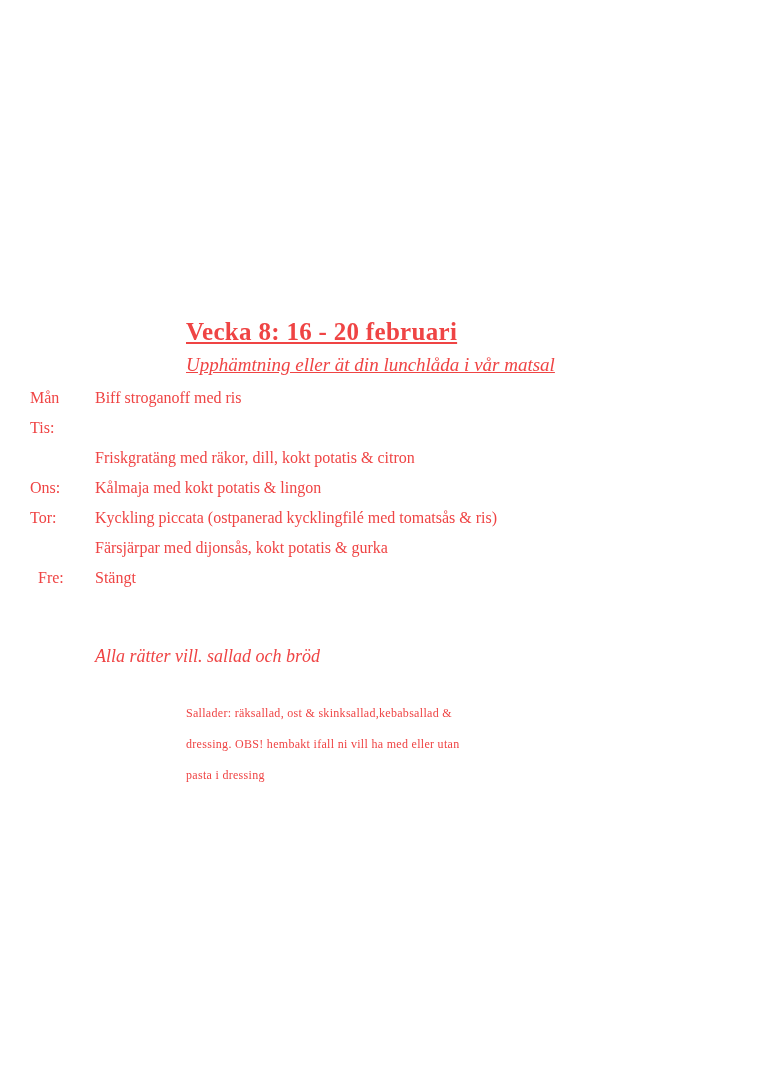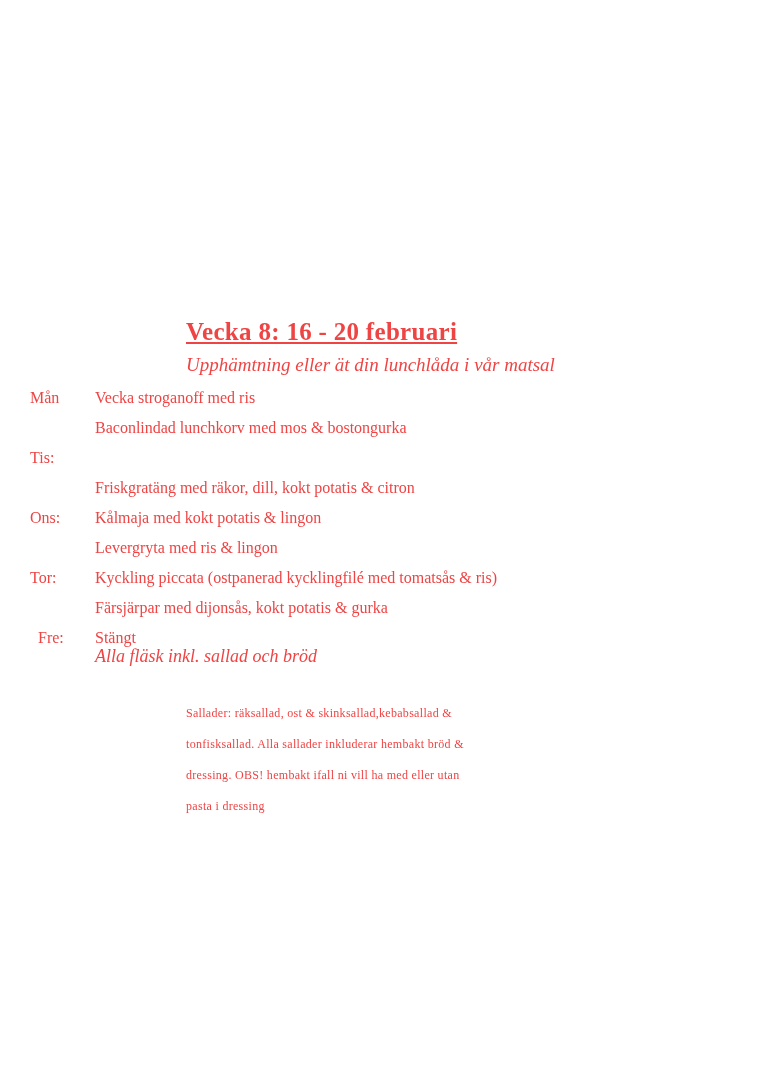--- a/index.html
+++ b/index.html
@@ -27,20 +27,21 @@
     white-space: nowrap;
     letter-spacing: 0.3px;
   }
   .subtitle {
     position: absolute;
     left: 186px;
     top: 354px;
     font-size: 19px;
     font-style: italic;
     white-space: nowrap;
+    text-decoration: underline;
   }
   .menu {
     position: absolute;
     left: 30px;
     top: 383px;
   }
   .menu-line {
     display: flex;
     height: 30px;
     line-height: 30px;
@@ -82,62 +83,53 @@
 <div class="page">
 
   <h1 class="title">Vecka 8: 16 - 20 februari</h1>
 
   <div class="subtitle">Upphämtning eller ät din lunchlåda i vår matsal</div>
 
   <div class="menu">
 
     <div class="menu-line">
       <span class="day">Mån</span>
-      <span class="dish">Vecka stroganoff med ris</span>
-    </div>
-    <div class="menu-line">
-      <span class="day"></span>
-      <span class="dish">Baconlindad lunchkorv med mos &amp; bostongurka</span>
+      <span class="dish">Biff stroganoff med ris</span>
     </div>
 
     <div class="menu-line">
       <span class="day">Tis:</span>
     </div>
     <div class="menu-line">
       <span class="day"></span>
       <span class="dish">Friskgratäng med räkor, dill, kokt potatis &amp; citron</span>
     </div>
 
     <div class="menu-line">
       <span class="day">Ons:</span>
       <span class="dish">Kålmaja med kokt potatis &amp; lingon</span>
-    </div>
-    <div class="menu-line">
-      <span class="day"></span>
-      <span class="dish">Levergryta med ris &amp; lingon</span>
     </div>
 
     <div class="menu-line">
       <span class="day">Tor:</span>
       <span class="dish">Kyckling piccata (ostpanerad kycklingfilé med tomatsås &amp; ris)</span>
     </div>
     <div class="menu-line">
       <span class="day"></span>
       <span class="dish">Färsjärpar med dijonsås, kokt potatis &amp; gurka</span>
     </div>
 
     <div class="menu-line">
       <span class="day indented">Fre:</span>
       <span class="dish">Stängt</span>
     </div>
 
   </div>
 
-  <div class="note">Alla fläsk inkl. sallad och bröd</div>
+  <div class="note">Alla rätter vill. sallad och bröd</div>
 
   <div class="salads">
     <div>Sallader: räksallad, ost &amp; skinksallad,kebabsallad &amp;</div>
-    <div>tonfisksallad. Alla sallader inkluderar hembakt bröd &amp;</div>
     <div>dressing. OBS! hembakt ifall ni vill ha med eller utan</div>
     <div>pasta i dressing</div>
   </div>
 
 </div>
 
 </body></html>

